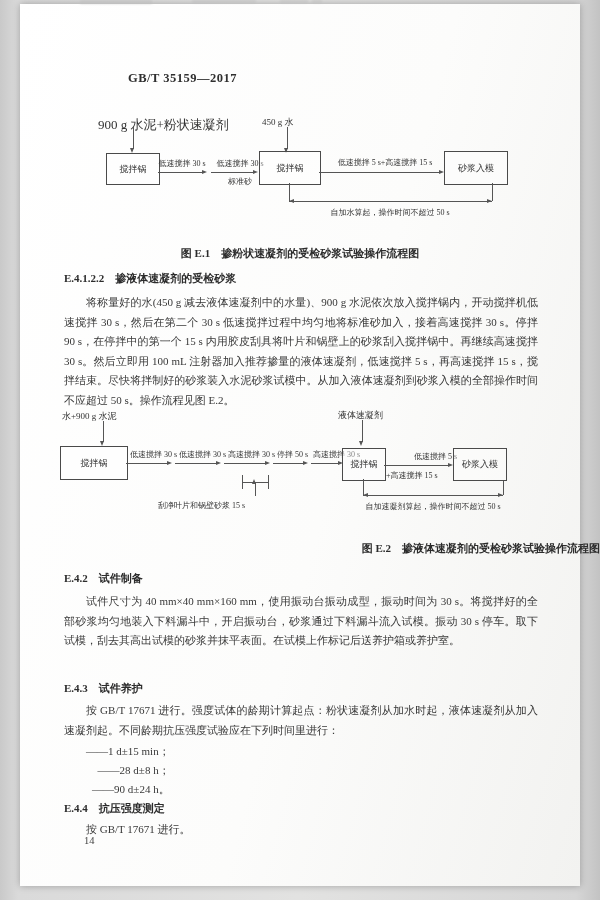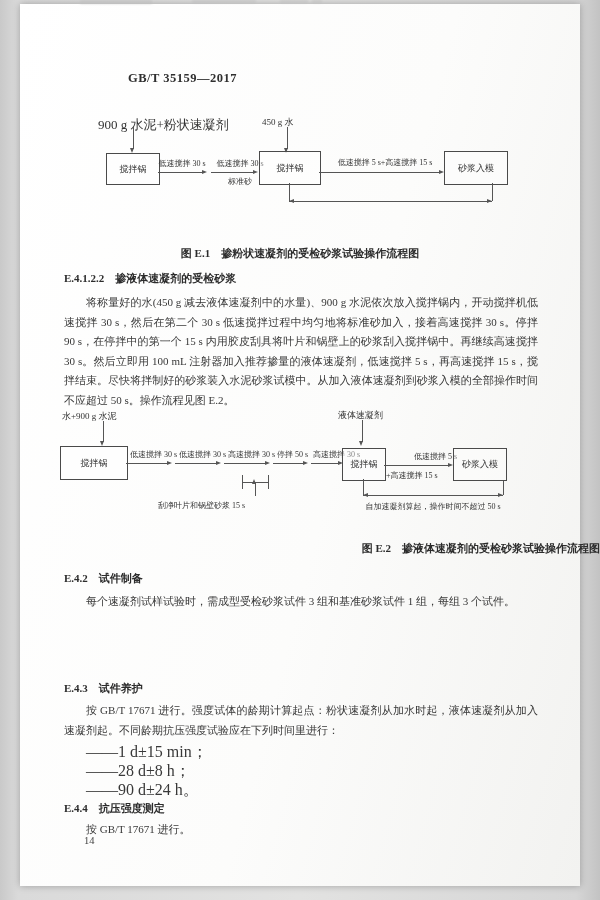--- a/index.html
+++ b/index.html
@@ -14,21 +14,21 @@
     background:linear-gradient(105deg,#ffffff 0%,#fcfcfb 55%,#f2f2f0 100%);
     box-shadow:0 0 7px rgba(0,0,0,.28);
   }
   .abs{position:absolute;}
   .artifact{position:absolute;background:#bfbfbf;opacity:.55;filter:blur(1px);}
   .hdr{font-size:12.5px;font-weight:bold;letter-spacing:.5px;color:#2f2f2f;}
   .h2{font-size:11px;font-weight:bold;color:#2c2c2c;white-space:nowrap;}
   .para{font-size:11px;line-height:19.5px;text-align:justify;text-indent:2em;color:#383838;}
   .para p{margin:0;text-indent:2em;}
   .caption{font-size:11px;font-weight:bold;text-align:center;color:#2c2c2c;width:600px;left:0;}
-  .listitem{font-size:16px;line-height:19px;color:#383838;white-space:nowrap;}
+  .listitem{font-size:11px;line-height:19px;color:#383838;white-space:nowrap;text-align:right;}
   .pagenum{font-size:10.5px;color:#444;margin-left:12px;}
   
   .fig{position:absolute;}
   .fbox{position:absolute;border:1.2px solid #4a4a4a;display:flex;align-items:center;justify-content:center;
         font-size:9px;color:#333;background:rgba(255,255,255,.4);white-space:nowrap;}
   .flabel{position:absolute;font-size:8px;color:#333;white-space:nowrap;}
   .flabel.c{text-align:center;}
   .hline{position:absolute;height:1px;background:#555;}
   .vline{position:absolute;width:1px;background:#555;}
   .ah-r{position:absolute;width:0;height:0;border-left:5px solid #555;border-top:2.5px solid transparent;border-bottom:2.5px solid transparent;}
@@ -66,20 +66,21 @@
   <div class="fbox" style="left:164px;top:39px;width:60px;height:32px;">搅拌锅</div>
   <span class="flabel c" style="left:230px;top:45px;width:120px;">低速搅拌 5 s+高速搅拌 15 s</span>
   <i class="hline" style="left:224px;top:60px;width:120px;"></i>
   <i class="ah-r" style="left:344px;top:57.5px;"></i>
   <div class="fbox" style="left:349px;top:39px;width:62px;height:32px;">砂浆入模</div>
   <i class="vline" style="left:194px;top:71px;height:18px;"></i>
   <i class="vline" style="left:397px;top:71px;height:18px;"></i>
   <i class="hline" style="left:194px;top:89px;width:203px;"></i>
   <i class="ah-l" style="left:194px;top:86.5px;"></i>
   <i class="ah-r" style="left:392px;top:86.5px;"></i>
+  <span class="flabel c" style="left:190px;top:95px;width:210px;">自加水算起，操作时间不超过 50 s</span>
 </div>
 
 <div class="abs caption" style="top:246px;">图 E.1　掺粉状速凝剂的受检砂浆试验操作流程图</div>
 
 <div class="abs h2" style="left:64px;top:271px;">E.4.1.2.2　掺液体速凝剂的受检砂浆</div>
 <div class="abs para" style="left:64px;top:293px;width:474px;">将称量好的水(450 g 减去液体速凝剂中的水量)、900 g 水泥依次放入搅拌锅内，开动搅拌机低速搅拌 30 s，然后在第二个 30 s 低速搅拌过程中均匀地将标准砂加入，接着高速搅拌 30 s。停拌 90 s，在停拌中的第一个 15 s 内用胶皮刮具将叶片和锅壁上的砂浆刮入搅拌锅中。再继续高速搅拌 30 s。然后立即用 100 mL 注射器加入推荐掺量的液体速凝剂，低速搅拌 5 s，再高速搅拌 15 s，搅拌结束。尽快将拌制好的砂浆装入水泥砂浆试模中。从加入液体速凝剂到砂浆入模的全部操作时间不应超过 50 s。操作流程见图 E.2。</div>
 
 <div class="fig" style="left:55px;top:405px;width:470px;height:120px;">
   <span class="flabel" style="left:7px;top:5px;font-size:9px;">水+900 g 水泥</span>
   <i class="vline" style="left:48px;top:16px;height:21px;"></i>
@@ -129,21 +130,21 @@
   <i class="hline" style="left:308px;top:90px;width:140px;"></i>
   <i class="ah-l" style="left:308px;top:87.5px;"></i>
   <i class="ah-r" style="left:443px;top:87.5px;"></i>
   <span class="flabel c" style="left:303px;top:96px;width:150px;">自加速凝剂算起，操作时间不超过 50 s</span>
 </div>
 
 <div class="abs caption" style="top:541px;text-align:right;">图 E.2　掺液体速凝剂的受检砂浆试验操作流程图</div>
 
 <div class="abs h2" style="left:64px;top:571px;">E.4.2　试件制备</div>
 <div class="abs para" style="left:64px;top:592px;width:474px;">
-  <p>每个速凝剂试样试验时，需成型受检砂浆试件 3 组和基准砂浆试件 1 组，每组 3 个试件。</p>
+  <p>试件尺寸为 40 mm×40 mm×160 mm，使用振动台振动成型，振动时间为 30 s。将搅拌好的全部砂浆均匀地装入下料漏斗中，开启振动台，砂浆通过下料漏斗流入试模。振动 30 s 停车。取下试模，刮去其高出试模的砂浆并抹平表面。在试模上作标记后送养护箱或养护室。</p>
 </div>
 
 <div class="abs h2" style="left:64px;top:681px;">E.4.3　试件养护</div>
 <div class="abs para" style="left:64px;top:701px;width:474px;">按 GB/T 17671 进行。强度试体的龄期计算起点：粉状速凝剂从加水时起，液体速凝剂从加入速凝剂起。不同龄期抗压强度试验应在下列时间里进行：</div>
 <div class="abs" style="left:86px;top:742px;">
   <div class="listitem">——1 d±15 min；</div>
   <div class="listitem">——28 d±8 h；</div>
   <div class="listitem">——90 d±24 h。</div>
 </div>
 

